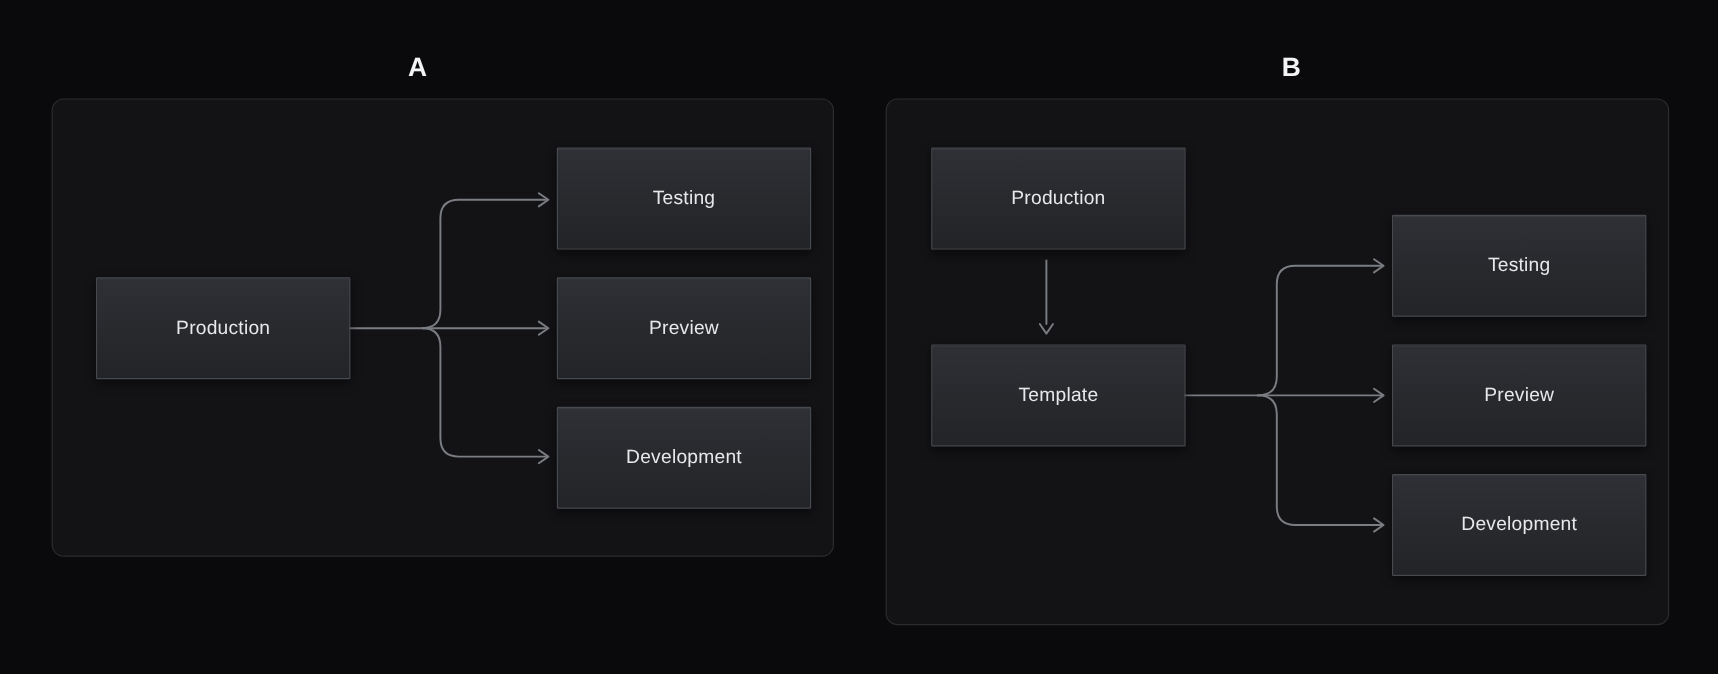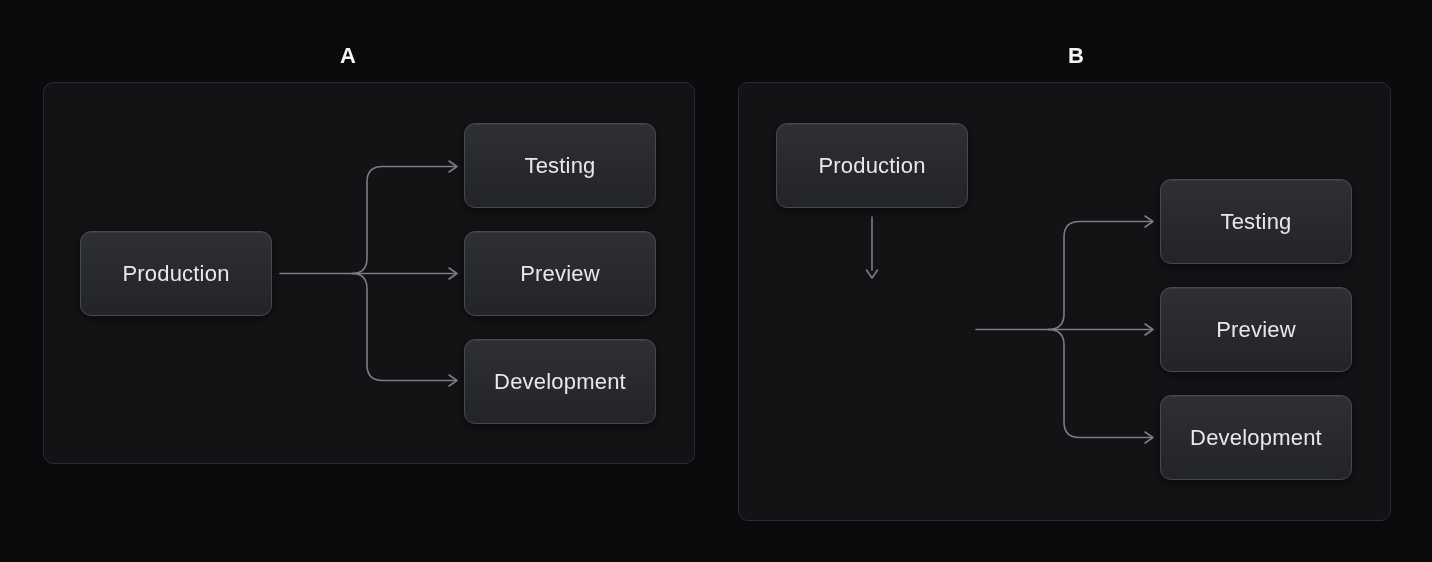--- a/index.html
+++ b/index.html
@@ -28,32 +28,32 @@
     top: 44px;
     width: 60px;
     text-align: center;
     color: #f2f3f4;
     font-size: 22px;
     font-weight: bold;
     line-height: 24px;
   }
   .node {
     position: absolute;
-    width: 192px;
+    width: 212px;
     height: 85px;
     box-sizing: border-box;
     background: linear-gradient(180deg, #2e3035 0%, #27292d 55%, #222428 100%);
     border: 1px solid #46494e;
-    border-radius: 11px;
+    border-radius: 1px;
     box-shadow: 0 3px 8px rgba(0,0,0,0.5), inset 0 1px 0 rgba(255,255,255,0.05);
     display: flex;
     align-items: center;
     justify-content: center;
     color: #e7e8ea;
-    font-size: 22px;
+    font-size: 16px;
     letter-spacing: 0.2px;
   }
   svg.edges {
     position: absolute;
     left: 0; top: 0;
     width: 1432px;
     height: 562px;
     pointer-events: none;
   }
   svg.edges path, svg.edges polyline {
@@ -98,17 +98,18 @@
     <path d="M1048 329.5 Q1064 329.5 1064 345 V422 Q1064 437.5 1079.5 437.5 H1152"></path>
     <polyline points="1145,432 1153,437.5 1145,443"></polyline>
   </svg>
 
   <div class="node" style="left:80px;  top:231px;">Production</div>
   <div class="node" style="left:464px; top:123px;">Testing</div>
   <div class="node" style="left:464px; top:231px;">Preview</div>
   <div class="node" style="left:464px; top:339px;">Development</div>
 
   <div class="node" style="left:776px;  top:123px;">Production</div>
+  <div class="node" style="left:776px;  top:287px;">Template</div>
   <div class="node" style="left:1160px; top:179px;">Testing</div>
   <div class="node" style="left:1160px; top:287px;">Preview</div>
   <div class="node" style="left:1160px; top:395px;">Development</div>
 
 </div>
 
 </body></html>

